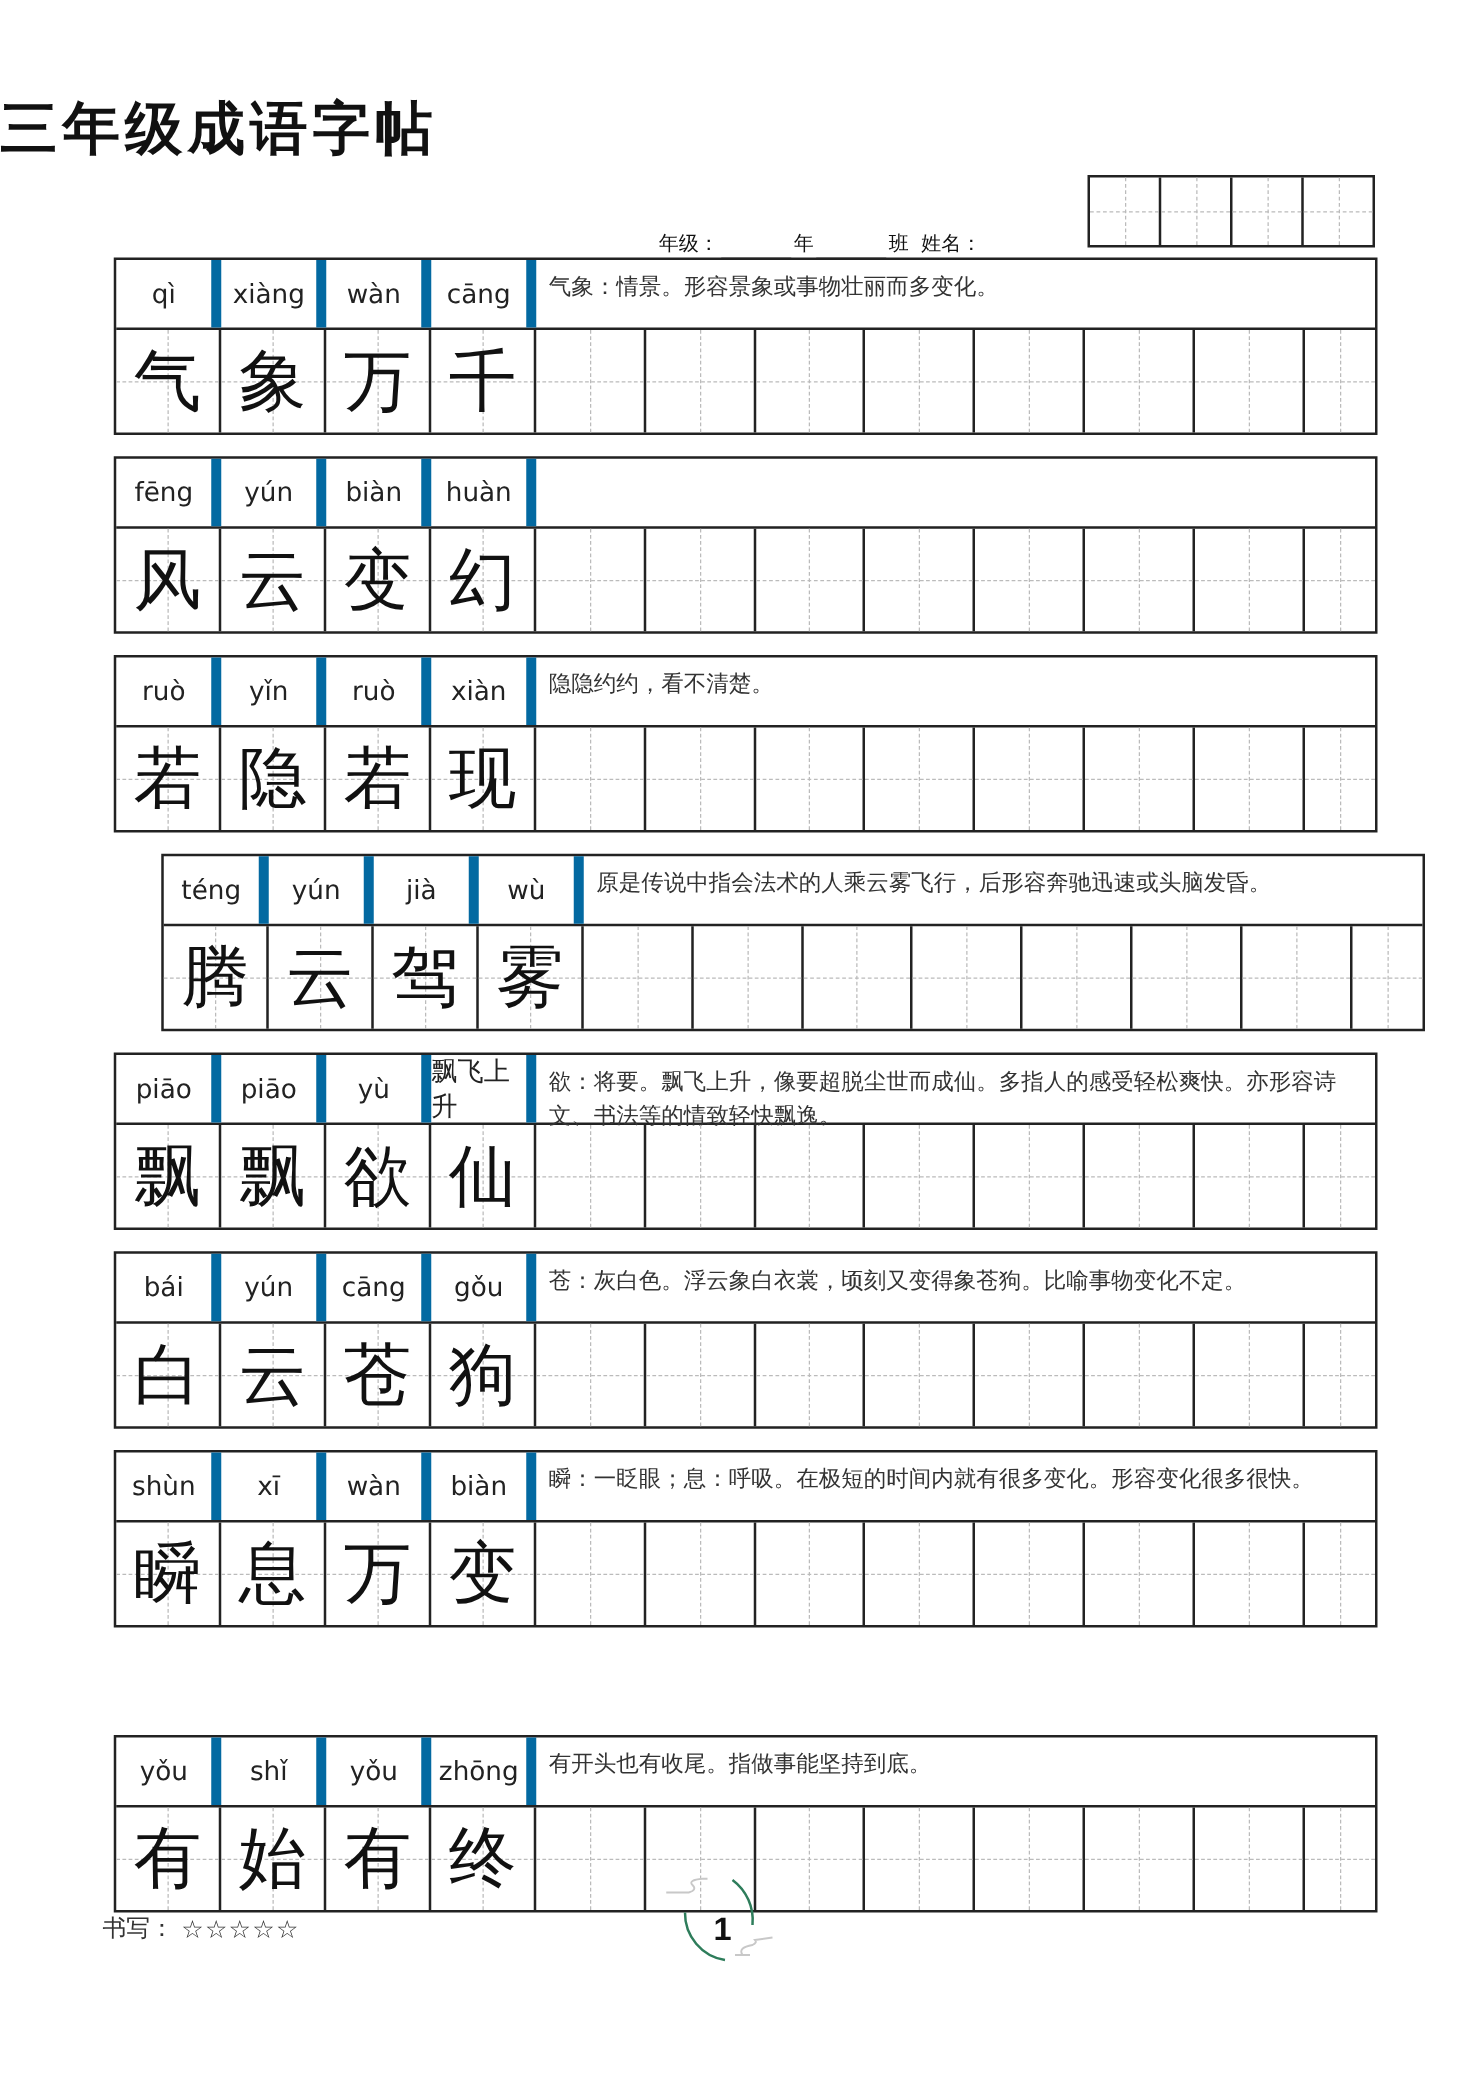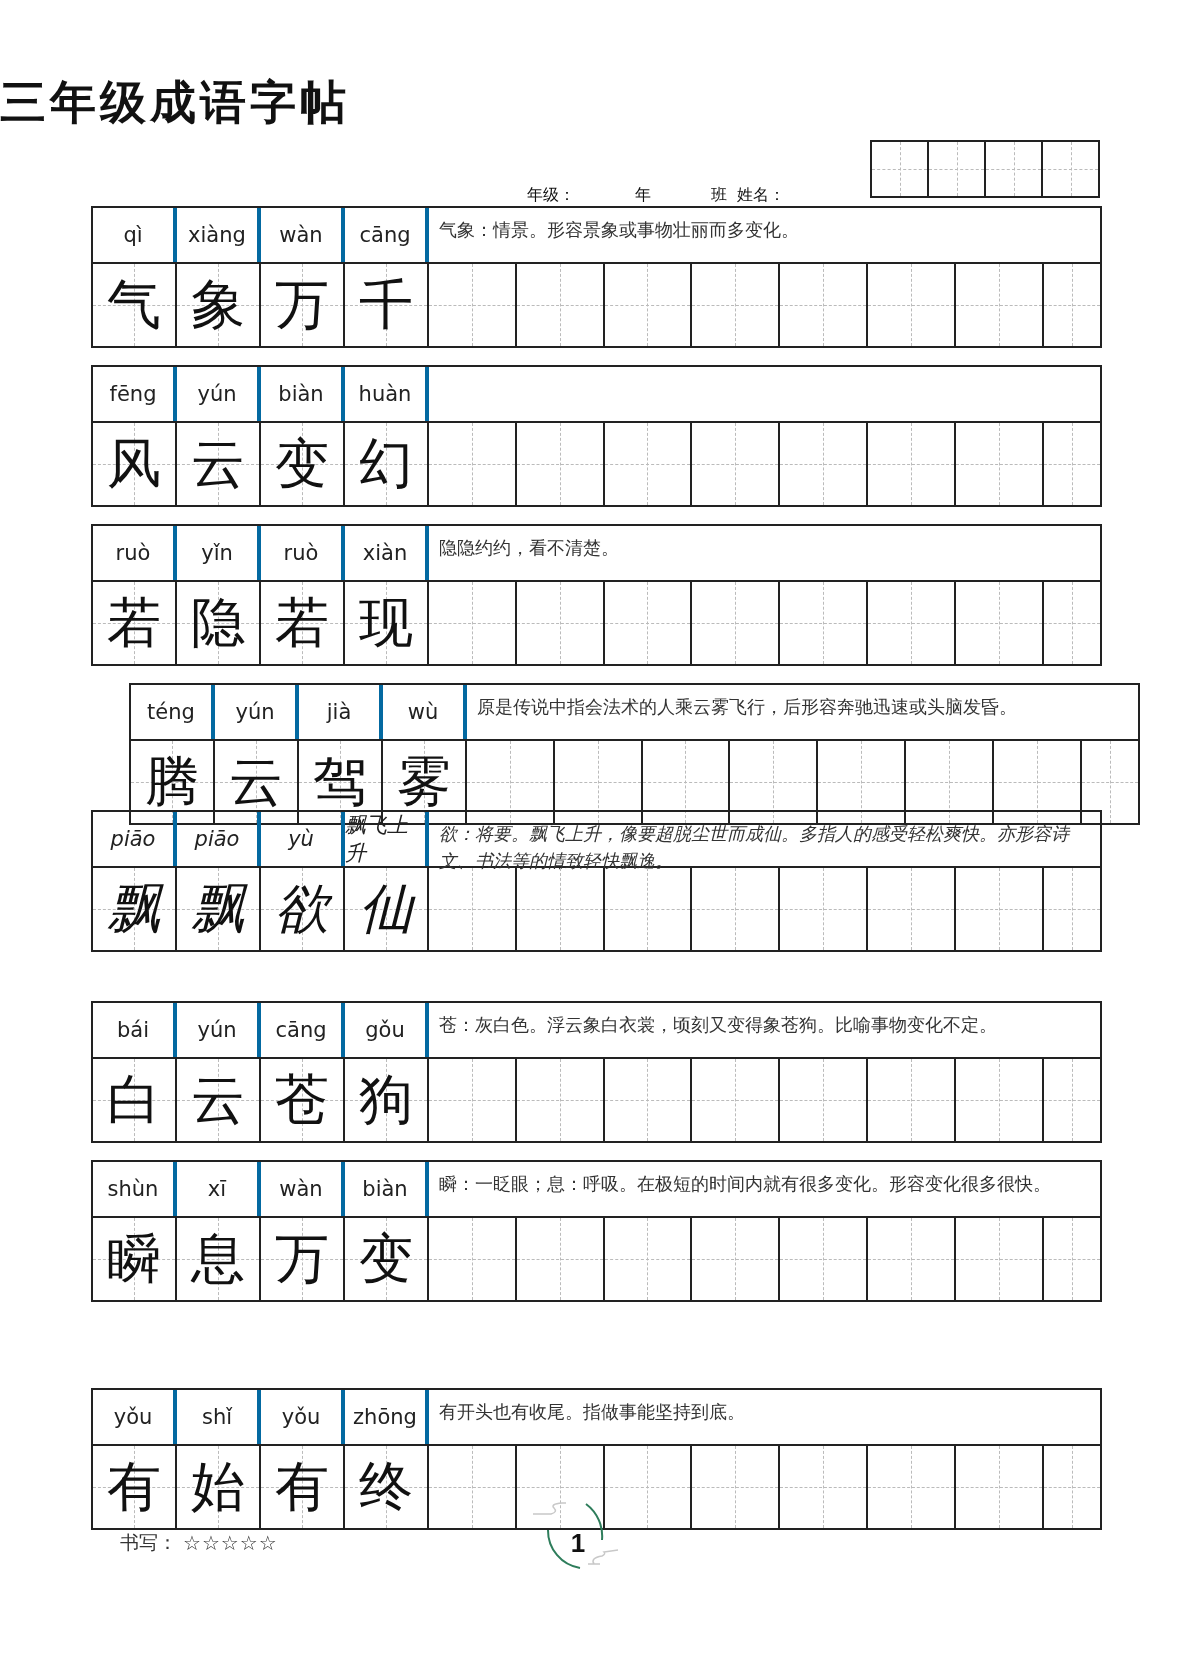--- a/index.html
+++ b/index.html
@@ -12,31 +12,31 @@
   .info .gap { width: 10px; display: inline-block; }
   .name-boxes { position: absolute; left: 870px; top: 140px; display: flex; border: 2px solid #222; }
   .name-box { width: 55px; height: 54px; position: relative; border-right: 2px solid #222; }
   .name-box:last-child { border-right: none; }
   .guide-v { position: absolute; left: 50%; top: 0; bottom: 0; border-left: 1px dashed #bbb; }
   .guide-h { position: absolute; top: 50%; left: 0; right: 0; border-top: 1px dashed #bbb; }
 
   .block { position: absolute; left: 91px; width: 1011px; border: 2px solid #222; box-sizing: border-box; }
   .row { display: flex; }
   .pinyin-row { height: 54px; border-bottom: 2px solid #222; }
-  .py { width: 84px; border-right: 4px solid #0369a1; display: flex; align-items: center; justify-content: center;
+  .py { width: 84px; border-right: 8px solid #0369a1; display: flex; align-items: center; justify-content: center;
         font-family: "DejaVu Sans", "Liberation Sans", sans-serif; font-size: 21px; color: #222; box-sizing: border-box; }
   .meaning { flex: 1; padding: 8px 10px; font-size: 18px; line-height: 27px; color: #333; }
   .char-row { height: 82px; }
   .cell { width: 84px; border-right: 2px solid #222; position: relative; box-sizing: border-box; }
   .cell:last-child { border-right: none; flex: 1; }
   .cell .hanzi { position: absolute; inset: 0; display: flex; align-items: center; justify-content: center;
                  font-size: 54px; z-index: 1; color: #111; }
   .cell.practice { width: 87.8px; }
 
-  .footer-rating { position: absolute; left: 82px; top: 1530px; font-size: 19px; color: #333; display: flex; align-items: center; margin-left: 38px; }
+  .footer-rating { position: absolute; left: 82px; top: 1530px; font-size: 19px; color: #333; display: flex; align-items: center; }
   .stars { margin-left: 6px; letter-spacing: 1px; font-family: "DejaVu Sans", sans-serif; font-size: 20px; }
   .page-num { position: absolute; left: 518px; top: 1500px; width: 120px; height: 100px; }
   .page-num .num { position: absolute; left: 0; right: 0; top: 28px; text-align: center;
                    font-family: "Liberation Sans", sans-serif; font-weight: bold; font-size: 26px; }
 </style>
 </head>
 <body>
 
 <div class="title">三年级成语字帖</div>
 
@@ -314,21 +314,21 @@
         <div class="cell practice">
           <div class="guide-v"></div>
           <div class="guide-h"></div>
         </div>
         <div class="cell practice">
           <div class="guide-v"></div>
           <div class="guide-h"></div>
         </div>
       </div>
     </div>
-    <div class="block" style="top: 810px; font-style: italic;">
+    <div class="block" style="top: 842px;">
       <div class="row pinyin-row">
         <div class="py">piāo</div>
         <div class="py">piāo</div>
         <div class="py">yù</div>
         <div class="py">飘飞上升</div>
         <div class="meaning">欲：将要。飘飞上升，像要超脱尘世而成仙。多指人的感受轻松爽快。亦形容诗文、书法等的情致轻快飘逸。</div>
       </div>
       <div class="row char-row">
         <div class="cell">
           <div class="guide-v"></div>

